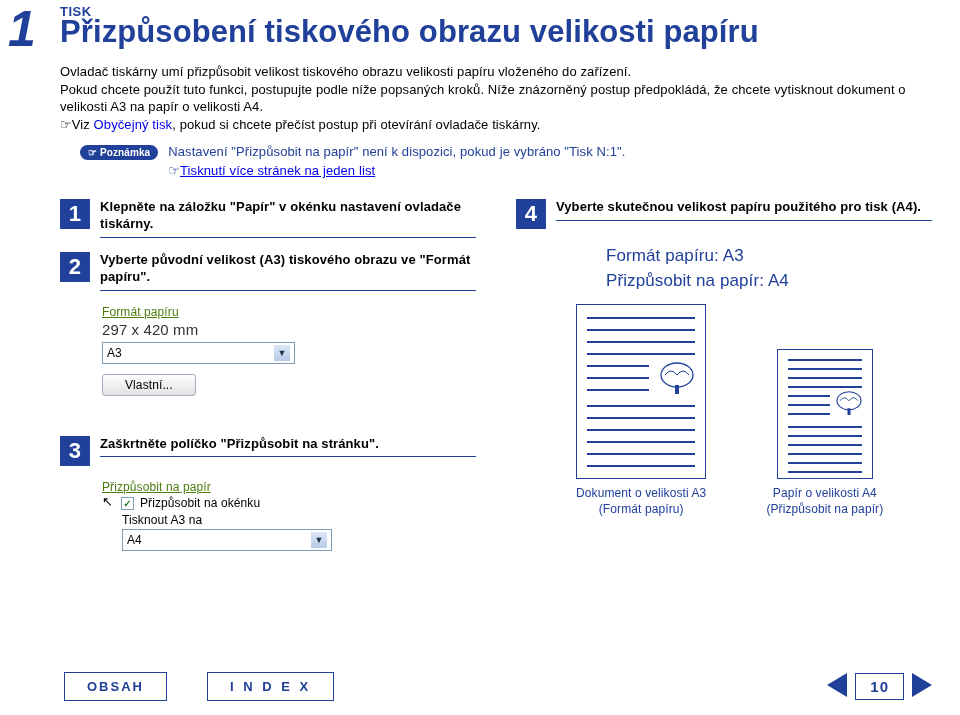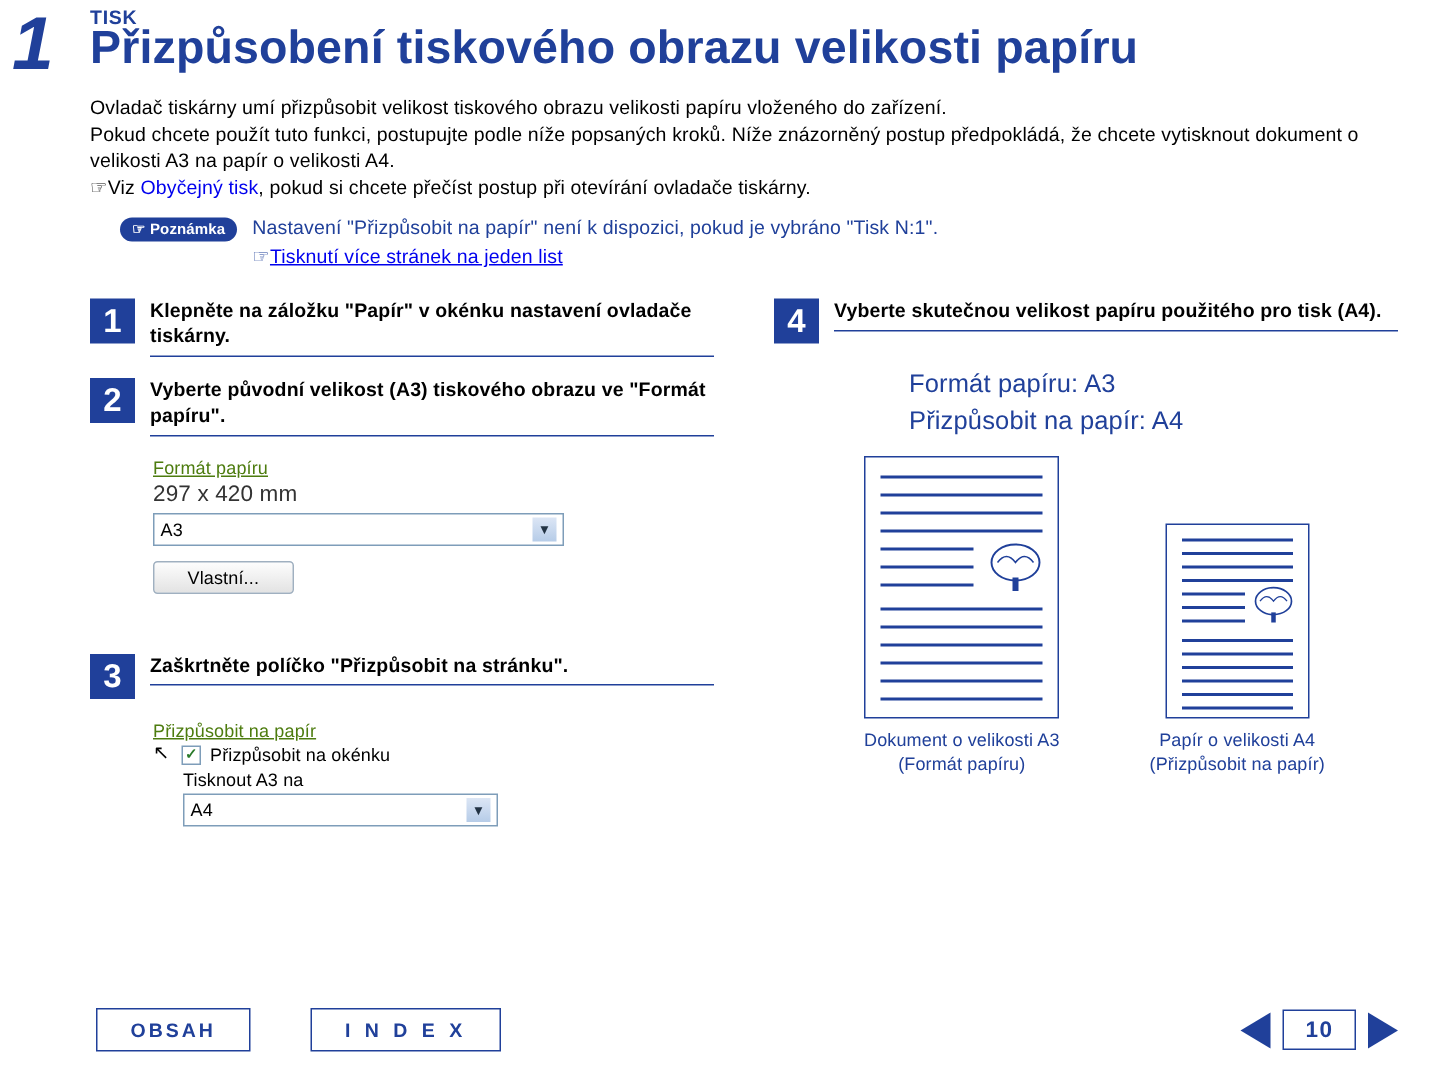--- a/index.html
+++ b/index.html
@@ -83,21 +83,21 @@
     width: 270px;
   }
   .ui-label { color: #4d7c0f; font-size: 12px; margin-bottom: 2px; text-decoration: underline; }
   .ui-dim { font-size: 15px; color: #333; margin-bottom: 4px; }
   .ui-select {
     border: 1px solid #7e9db9;
     background: #fff;
     padding: 2px 4px;
     font-size: 12px;
     display: flex; justify-content: space-between; align-items: center;
-    width: 274px;
+    width: 193px;
     margin-bottom: 10px;
   }
   .ui-select .arrow {
     width: 16px; height: 16px;
     background: linear-gradient(#dce6f5,#b6cce8);
     display: flex; align-items: center; justify-content: center;
     font-size: 9px; color: #234;
   }
   .ui-btn {
     display: inline-block;
@@ -159,21 +159,21 @@
     font-weight: 700;
     padding: 6px 22px;
     letter-spacing: 3px;
     font-size: 13px;
     cursor: pointer;
     background: #fff;
   }
   .nav-btn.obsah { letter-spacing: 2px; }
   .spacer { flex: 1; }
   .page-nav {
-    display: flex; align-items: center; gap: 8px;
+    display: flex; align-items: flex-start; gap: 8px;
   }
   .page-box {
     border: 1.5px solid #20409a; color: #20409a; font-weight: 700;
     padding: 4px 14px; font-size: 15px; letter-spacing: 1px;
   }
   .tri {
     width: 0; height: 0; cursor: pointer;
   }
   .tri.left {
     border-top: 12px solid transparent;

